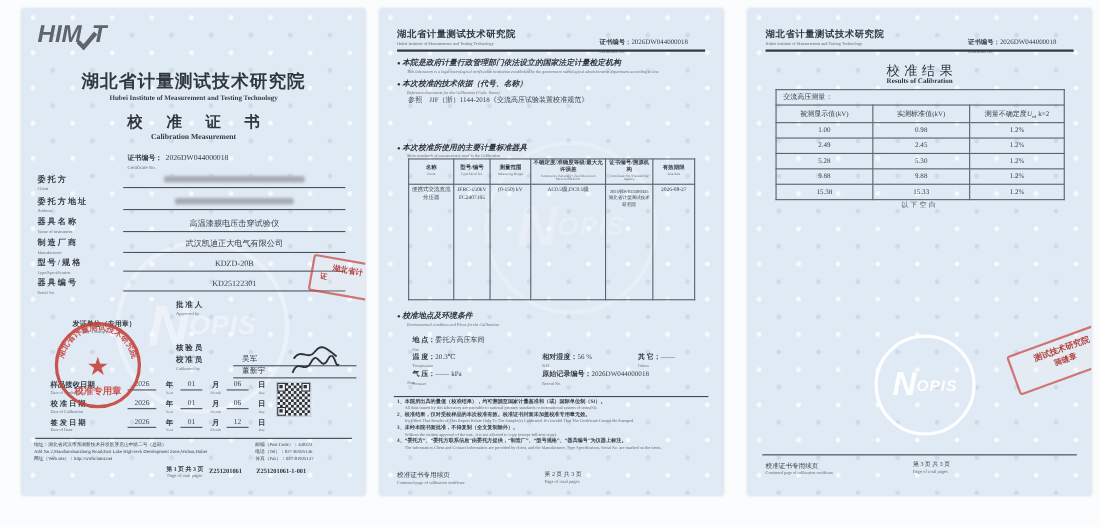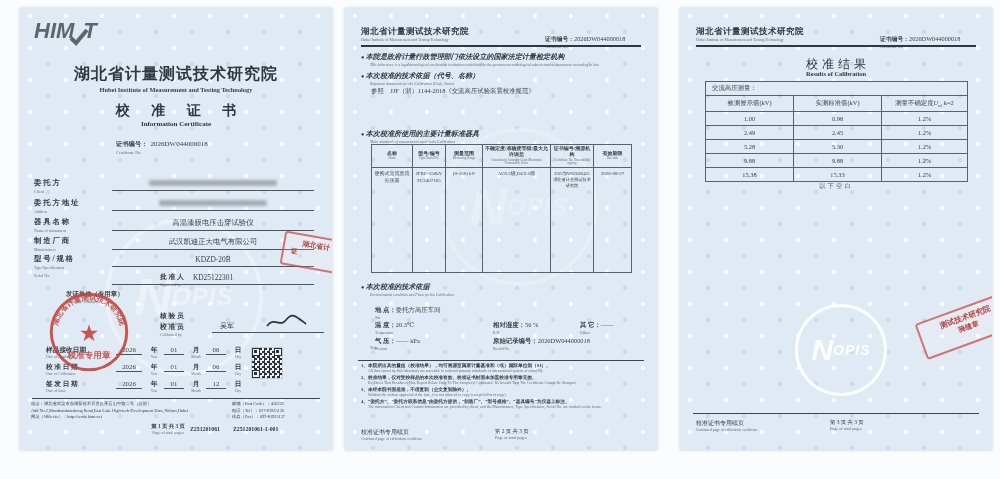--- a/index.html
+++ b/index.html
@@ -21,21 +21,21 @@
         font-weight:bold;font-style:italic;font-size:22px;color:#60656c;display:flex;align-items:flex-end;}
   .logo .chk{width:20px;height:18px;margin-left:-5px;margin-right:-6px;position:relative;top:2px;}
   .p1-inst{top:56px;font-size:16px;font-weight:bold;color:#31373e;letter-spacing:1px;}
   .p1-inst-en{top:78px;font-size:6.4px;font-weight:bold;color:#3a4149;}
   .p1-title{top:94px;font-size:14px;font-weight:bold;color:#31373e;letter-spacing:9px;text-indent:9px;}
   .p1-title-en{top:112px;font-size:7px;font-weight:bold;color:#31373e;}
   .p1-certno{left:96px;top:124px;}
   .p1-certno .lab{font-size:6.3px;font-weight:bold;}
   .p1-certno .val{font-size:7px;margin-left:3px;}
   .p1-certno .en{font-size:4.3px;}
-  .f-row{position:absolute;left:14px;width:286px;height:19px;margin-top:20px;}
+  .f-row{position:absolute;left:14px;width:286px;height:19px;}
   .f-lab-cn{font-size:7.4px;font-weight:bold;white-space:nowrap;}
   .f-lab-en{font-size:4px;color:#6a717a;margin-top:0.5px;white-space:nowrap;}
   .f-val{position:absolute;left:78px;right:6px;top:1px;text-align:center;font-size:7.4px;
          border-bottom:0.9px solid #4c535c;padding-bottom:2px;min-height:9px;}
   .blur-bar{display:inline-block;width:128px;height:6px;background:#a6abb3;border-radius:2px;filter:blur(1.4px);}
   .blur-bar.short{width:108px;}
   .sign-row{position:absolute;left:140px;width:164px;height:24px;}
   .sign-role-cn{font-size:6.8px;font-weight:bold;white-space:nowrap;}
   .sign-role-en{font-size:4px;color:#6a717a;}
   .sign-line{position:absolute;left:52px;right:0;bottom:2px;border-bottom:0.9px solid #4c535c;height:20px;}
@@ -138,21 +138,21 @@
     <span>HIM</span>
     <svg class="chk" viewBox="0 0 20 18">
       <polyline points="2,10 7,15 18,2" fill="none" stroke="#60656c" stroke-width="4"></polyline>
     </svg>
     <span>T</span>
   </div>
 
   <div class="abs ctr p1-inst">湖北省计量测试技术研究院</div>
   <div class="abs ctr p1-inst-en">Hubei Institute of Measurement and Testing Technology</div>
   <div class="abs ctr p1-title">校 准 证 书</div>
-  <div class="abs ctr p1-title-en">Information Certificate</div>
+  <div class="abs ctr p1-title-en">Calibration Measurement</div>
 
   <div class="abs p1-certno">
     <div><span class="lab">证书编号：</span><span class="val">2026DW044000018</span></div>
     <div class="en">Certificate No.</div>
   </div>
 
   <div class="f-row" style="top:150px">
     <div class="f-lab-cn">委  托  方</div>
     <div class="f-lab-en">Client</div>
     <div class="f-val"><span class="blur-bar"></span></div>
@@ -171,20 +171,21 @@
     <div class="f-lab-cn">制 造 厂 商</div>
     <div class="f-lab-en">Manufacturer</div>
     <div class="f-val">武汉凯迪正大电气有限公司</div>
   </div>
   <div class="f-row" style="top:226px">
     <div class="f-lab-cn">型 号 / 规 格</div>
     <div class="f-lab-en">Type/Specification</div>
     <div class="f-val">KDZD-20B</div>
   </div>
   <div class="f-row" style="top:244px">
+    <div class="f-lab-cn">器 具 编 号</div>
     <div class="f-lab-en">Serial No.</div>
     <div class="f-val">KD25122301</div>
   </div>
 
   <div class="sign-row" style="top:264px">
     <div class="sign-role-cn">批 准 人</div>
     <div class="sign-role-en">Approved by</div>
   </div>
   <div class="sign-row" style="top:303px">
     <div class="sign-role-cn">核 验 员</div>
@@ -192,20 +193,26 @@
     <div class="sign-line">
       <span class="sign-name">吴军</span>
       <svg class="scribble" viewBox="0 0 48 22">
         <path d="M5,14 C12,4 18,16 24,8 S34,4 44,12" fill="none" stroke="#2e3338" stroke-width="1.7"></path>
       </svg>
     </div>
   </div>
   <div class="sign-row" style="top:314px">
     <div class="sign-role-cn">校 准 员</div>
     <div class="sign-role-en">Calibrated by</div>
+    <div class="sign-line">
+      <span class="sign-name">董新宇</span>
+      <svg class="scribble" viewBox="0 0 48 22">
+        <path d="M4,16 C9,2 15,18 21,6 S30,16 36,4 S43,14 46,8" fill="none" stroke="#2e3338" stroke-width="1.7"></path>
+      </svg>
+    </div>
   </div>
 
   <div class="stamp-label">
     <div>发证单位（专用章）</div>
     <div class="en">Issued by（Stamp）</div>
   </div>
   <svg class="seal" viewBox="0 0 100 100">
     <circle cx="50" cy="50" r="46" fill="none" stroke="#c5403a" stroke-width="3.6"></circle>
     <path id="sealArc" d="M 11,50 A 39,39 0 1 1 89,50" fill="none"></path>
     <text font-size="9" fill="#c5403a" font-weight="bold">
@@ -391,21 +398,21 @@
       <td>
             <div class="std-small">2025鄂W023300435</div>
             <div class="std-small">湖北省计量测试技术研究院</div>
           </td>
       <td>2026-08-27</td>
     </tr>
   </tbody>
     </table>
 
   <div class="b-item" style="top:274px">
-    <div class="b-cn">本次校准的技术依据</div>
+    <div class="b-cn">校准地点及环境条件</div>
     <div class="b-en">Environmental condition and Place for the Calibration</div>
   </div>
   <div class="abs" style="left:30px;top:290px">
     <span class="env-lab">地 点：</span><span class="env-val">委托方高压车间</span>
     <div class="env-en">Site</div>
   </div>
   <div class="abs" style="left:30px;top:305px">
     <span class="env-lab">温 度：</span><span class="env-val">20.3℃</span>
     <div class="env-en">Temperature</div>
   </div>

